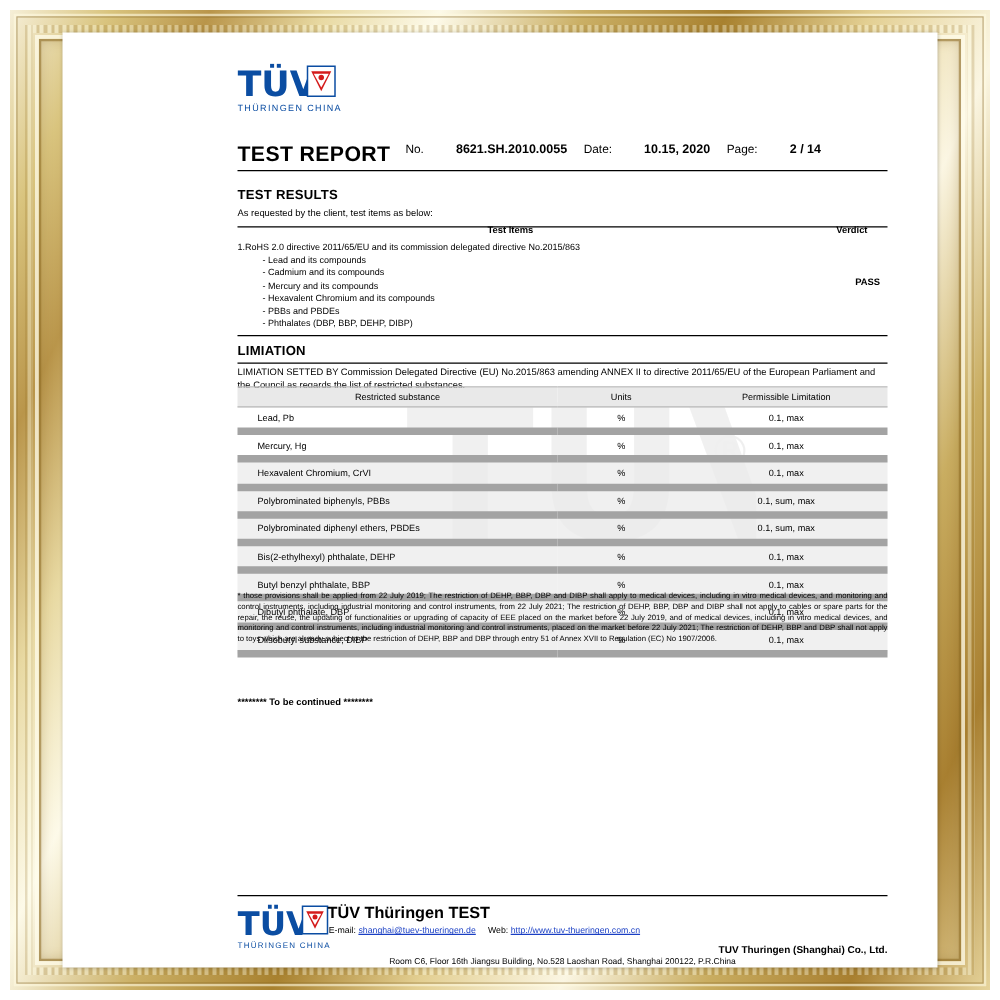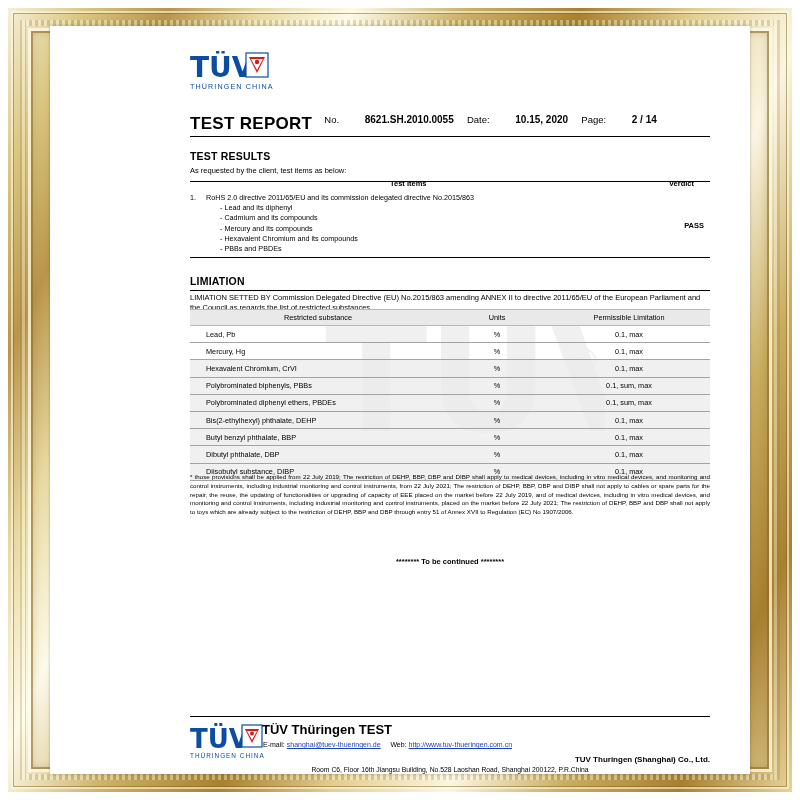--- a/index.html
+++ b/index.html
@@ -182,21 +182,21 @@
     position: absolute;
     left: 140px;
     top: 167px;
     width: 520px;
     font-size: 7.2px;
     line-height: 1.42;
     border-bottom: 1px solid #000;
     padding-bottom: 3px;
   }
   .ti-num { position: absolute; left: 0; top: 0; }
-  .ti-lines { margin-left: 16px; }
+  .ti-lines { margin-left: 6px; }
   .ti-sub { padding-left: 14px; }
   .verdict {
     position: absolute;
     right: 6px;
     top: 28px;
     font-size: 7.5px;
     font-weight: bold;
   }
 
   
@@ -213,21 +213,21 @@
     background: #e9e9e9;
     border-top: 1px solid #b8b8b8;
     border-bottom: 1px solid #b8b8b8;
     padding: 3px 6px;
     text-align: center;
     font-size: 7.3px;
   }
   .lim-table th.left { text-align: center; }
   .lim-table td {
     padding: 3.6px 6px;
-    border-bottom: 1px solid #a3a3a3;
+    border-bottom: 6px solid #a3a3a3;
     background: transparent;
     color: #000;
   }
   .lim-table td.sub { padding-left: 16px; text-align: left; }
   .lim-table td.unit { text-align: center; width: 90px; }
   .lim-table td.limit { text-align: center; width: 150px; }
   .lim-table tr.alt td { background: rgba(235,235,235,0.75); }
 
   .footnote {
     position: absolute;
@@ -238,21 +238,20 @@
     line-height: 1.42;
     color: #000;
     text-align: justify;
   }
 
   .continued {
     position: absolute;
     left: 140px;
     top: 531px;
     width: 520px;
-    text-align: center;
     font-size: 7.5px;
     font-weight: bold;
   }
 
   
   .footer-rule {
     position: absolute;
     left: 140px;
     top: 690px;
     width: 520px;
@@ -349,25 +348,26 @@
 
   <div class="ti-head">
     <span class="c1">Test Items</span>
     <span class="c2">Verdict</span>
   </div>
 
   <div class="ti-body">
     <span class="ti-num">1.</span>
     <div class="ti-lines">
       <div>RoHS 2.0 directive 2011/65/EU and its commission delegated directive No.2015/863</div>
-      <div class="ti-sub">- Lead and its diphenyl</div>
+      <div class="ti-sub">- Lead and its compounds</div>
       <div class="ti-sub">- Cadmium and its compounds</div>
       <div class="ti-sub">- Mercury and its compounds</div>
       <div class="ti-sub">- Hexavalent Chromium and its compounds</div>
       <div class="ti-sub">- PBBs and PBDEs</div>
+      <div class="ti-sub">- Phthalates (DBP, BBP, DEHP, DIBP)</div>
     </div>
     <span class="verdict">PASS</span>
   </div>
 
   <div class="sec-title" style="left:140px; top:249px;">LIMIATION</div>
   <div class="sec-rule" style="top:264px;"></div>
   <div class="para" style="left:140px; top:267px; width:520px;">LIMIATION SETTED BY Commission Delegated Directive (EU) No.2015/863 amending ANNEX II to directive 2011/65/EU of the European Parliament and the Council as regards the list of restricted substances.</div>
 
   <table class="lim-table">
     <thead>

